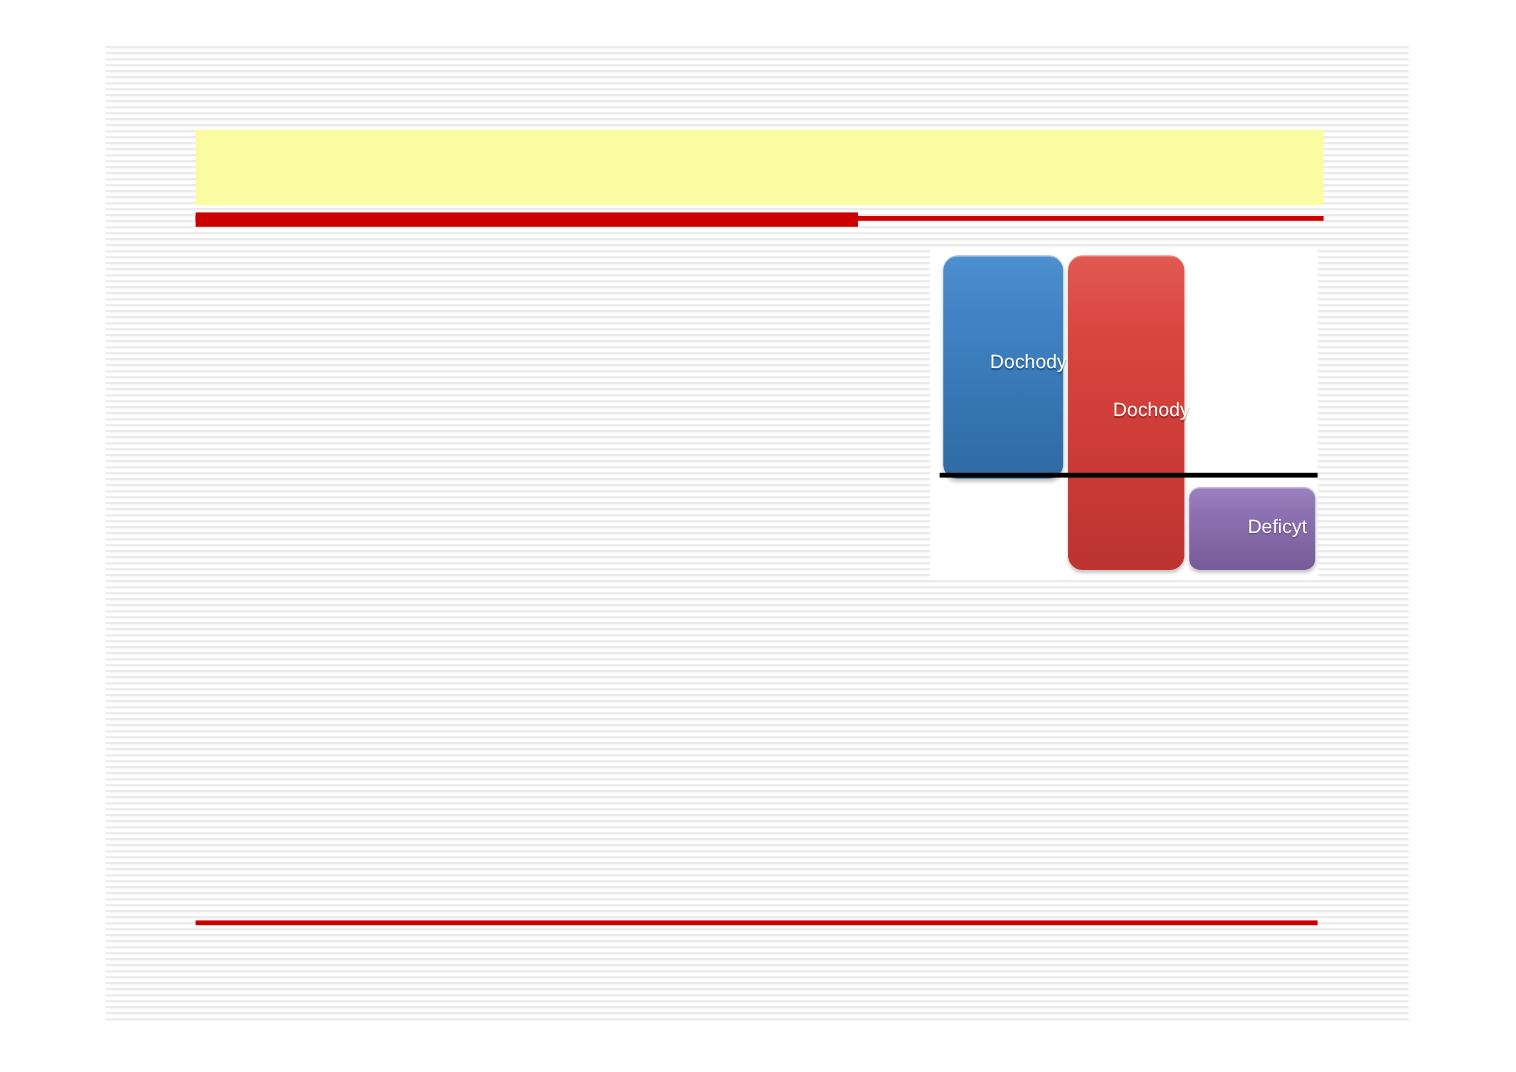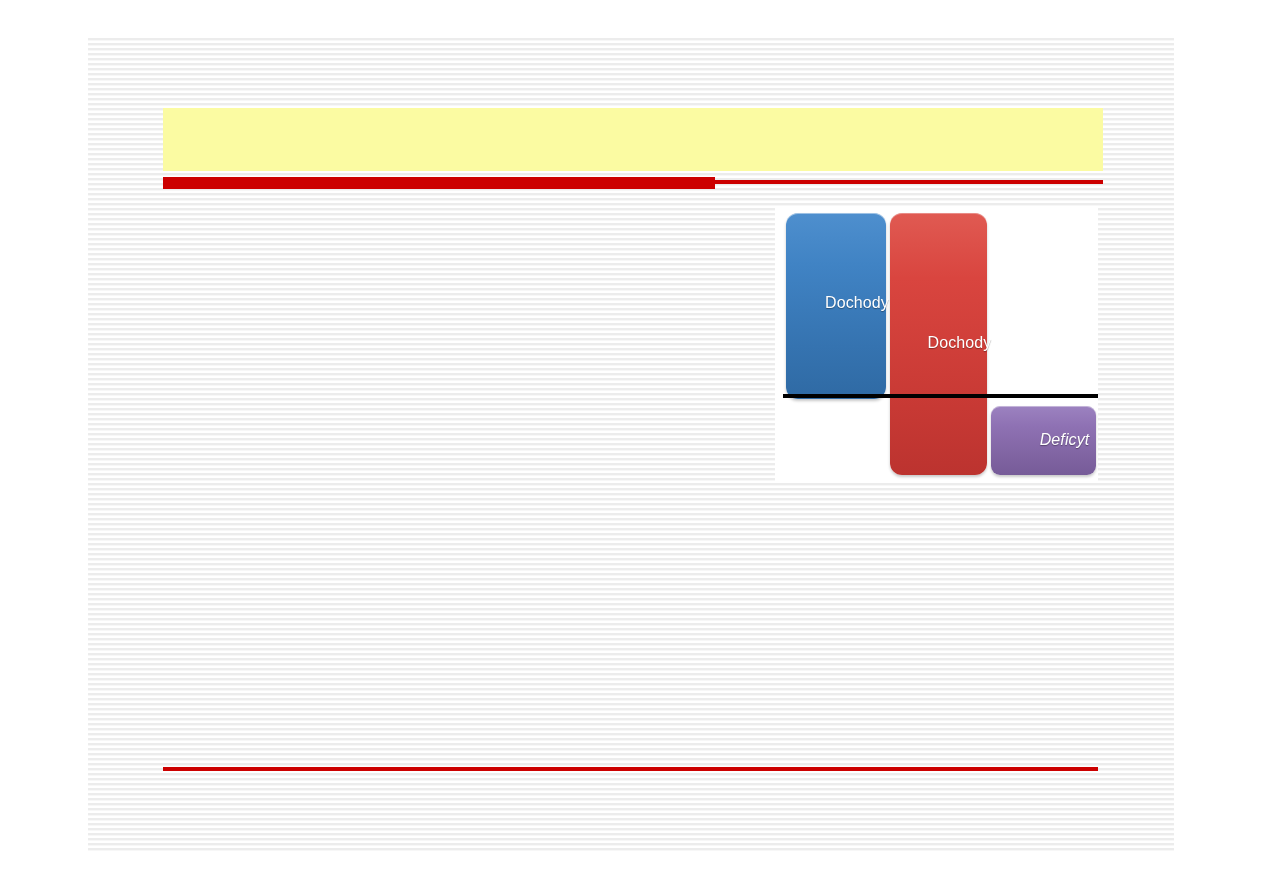--- a/index.html
+++ b/index.html
@@ -161,21 +161,20 @@
 
   
   #shape-deficyt {
     left: 216px;
     top: 200px;
     width: 105px;
     height: 69px;
     border-radius: 9px;
     background: linear-gradient(to bottom, #9c82c0 0%, #8e71b3 30%, #8064a2 72%, #765b98 100%);
     box-shadow: inset 0 1px 0 rgba(255,255,255,.40), 0 2px 3px rgba(0,0,0,.22);
-    font-style: italic;
   }
 
   
   #balance-line {
     position: absolute;
     left: 8px;
     top: 188px;
     width: 315px;
     height: 4px;
     background: #000000;

